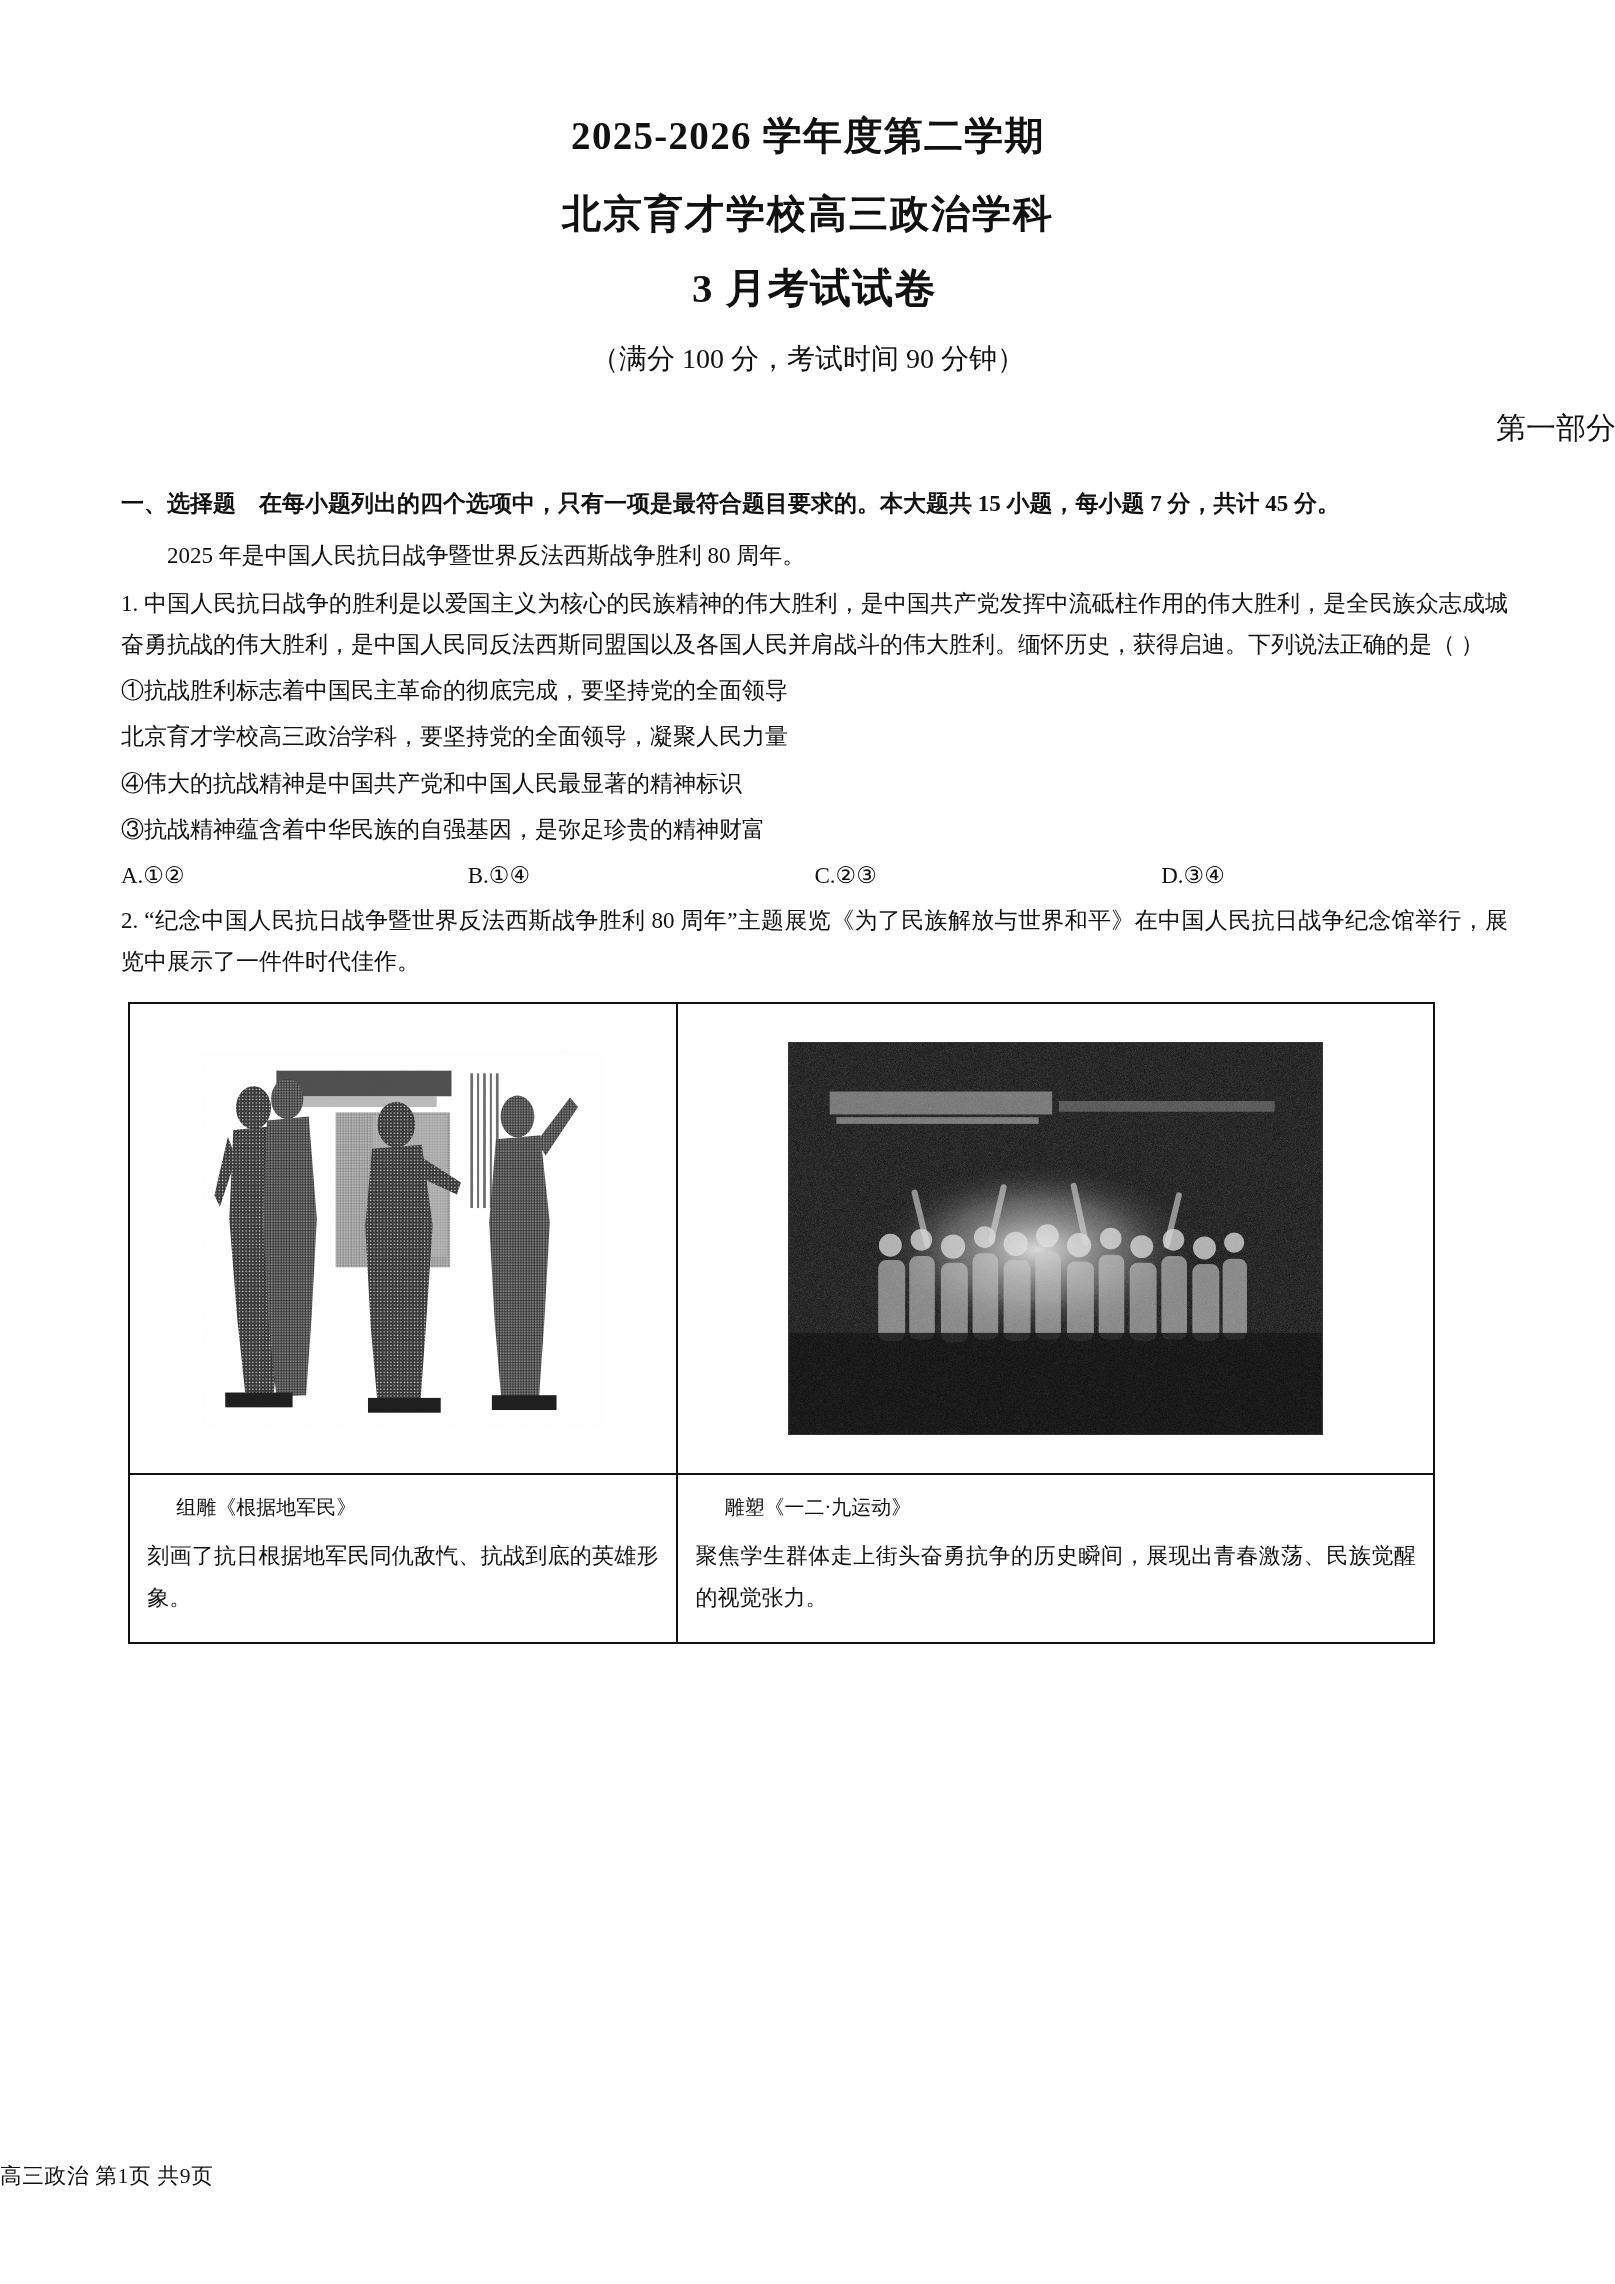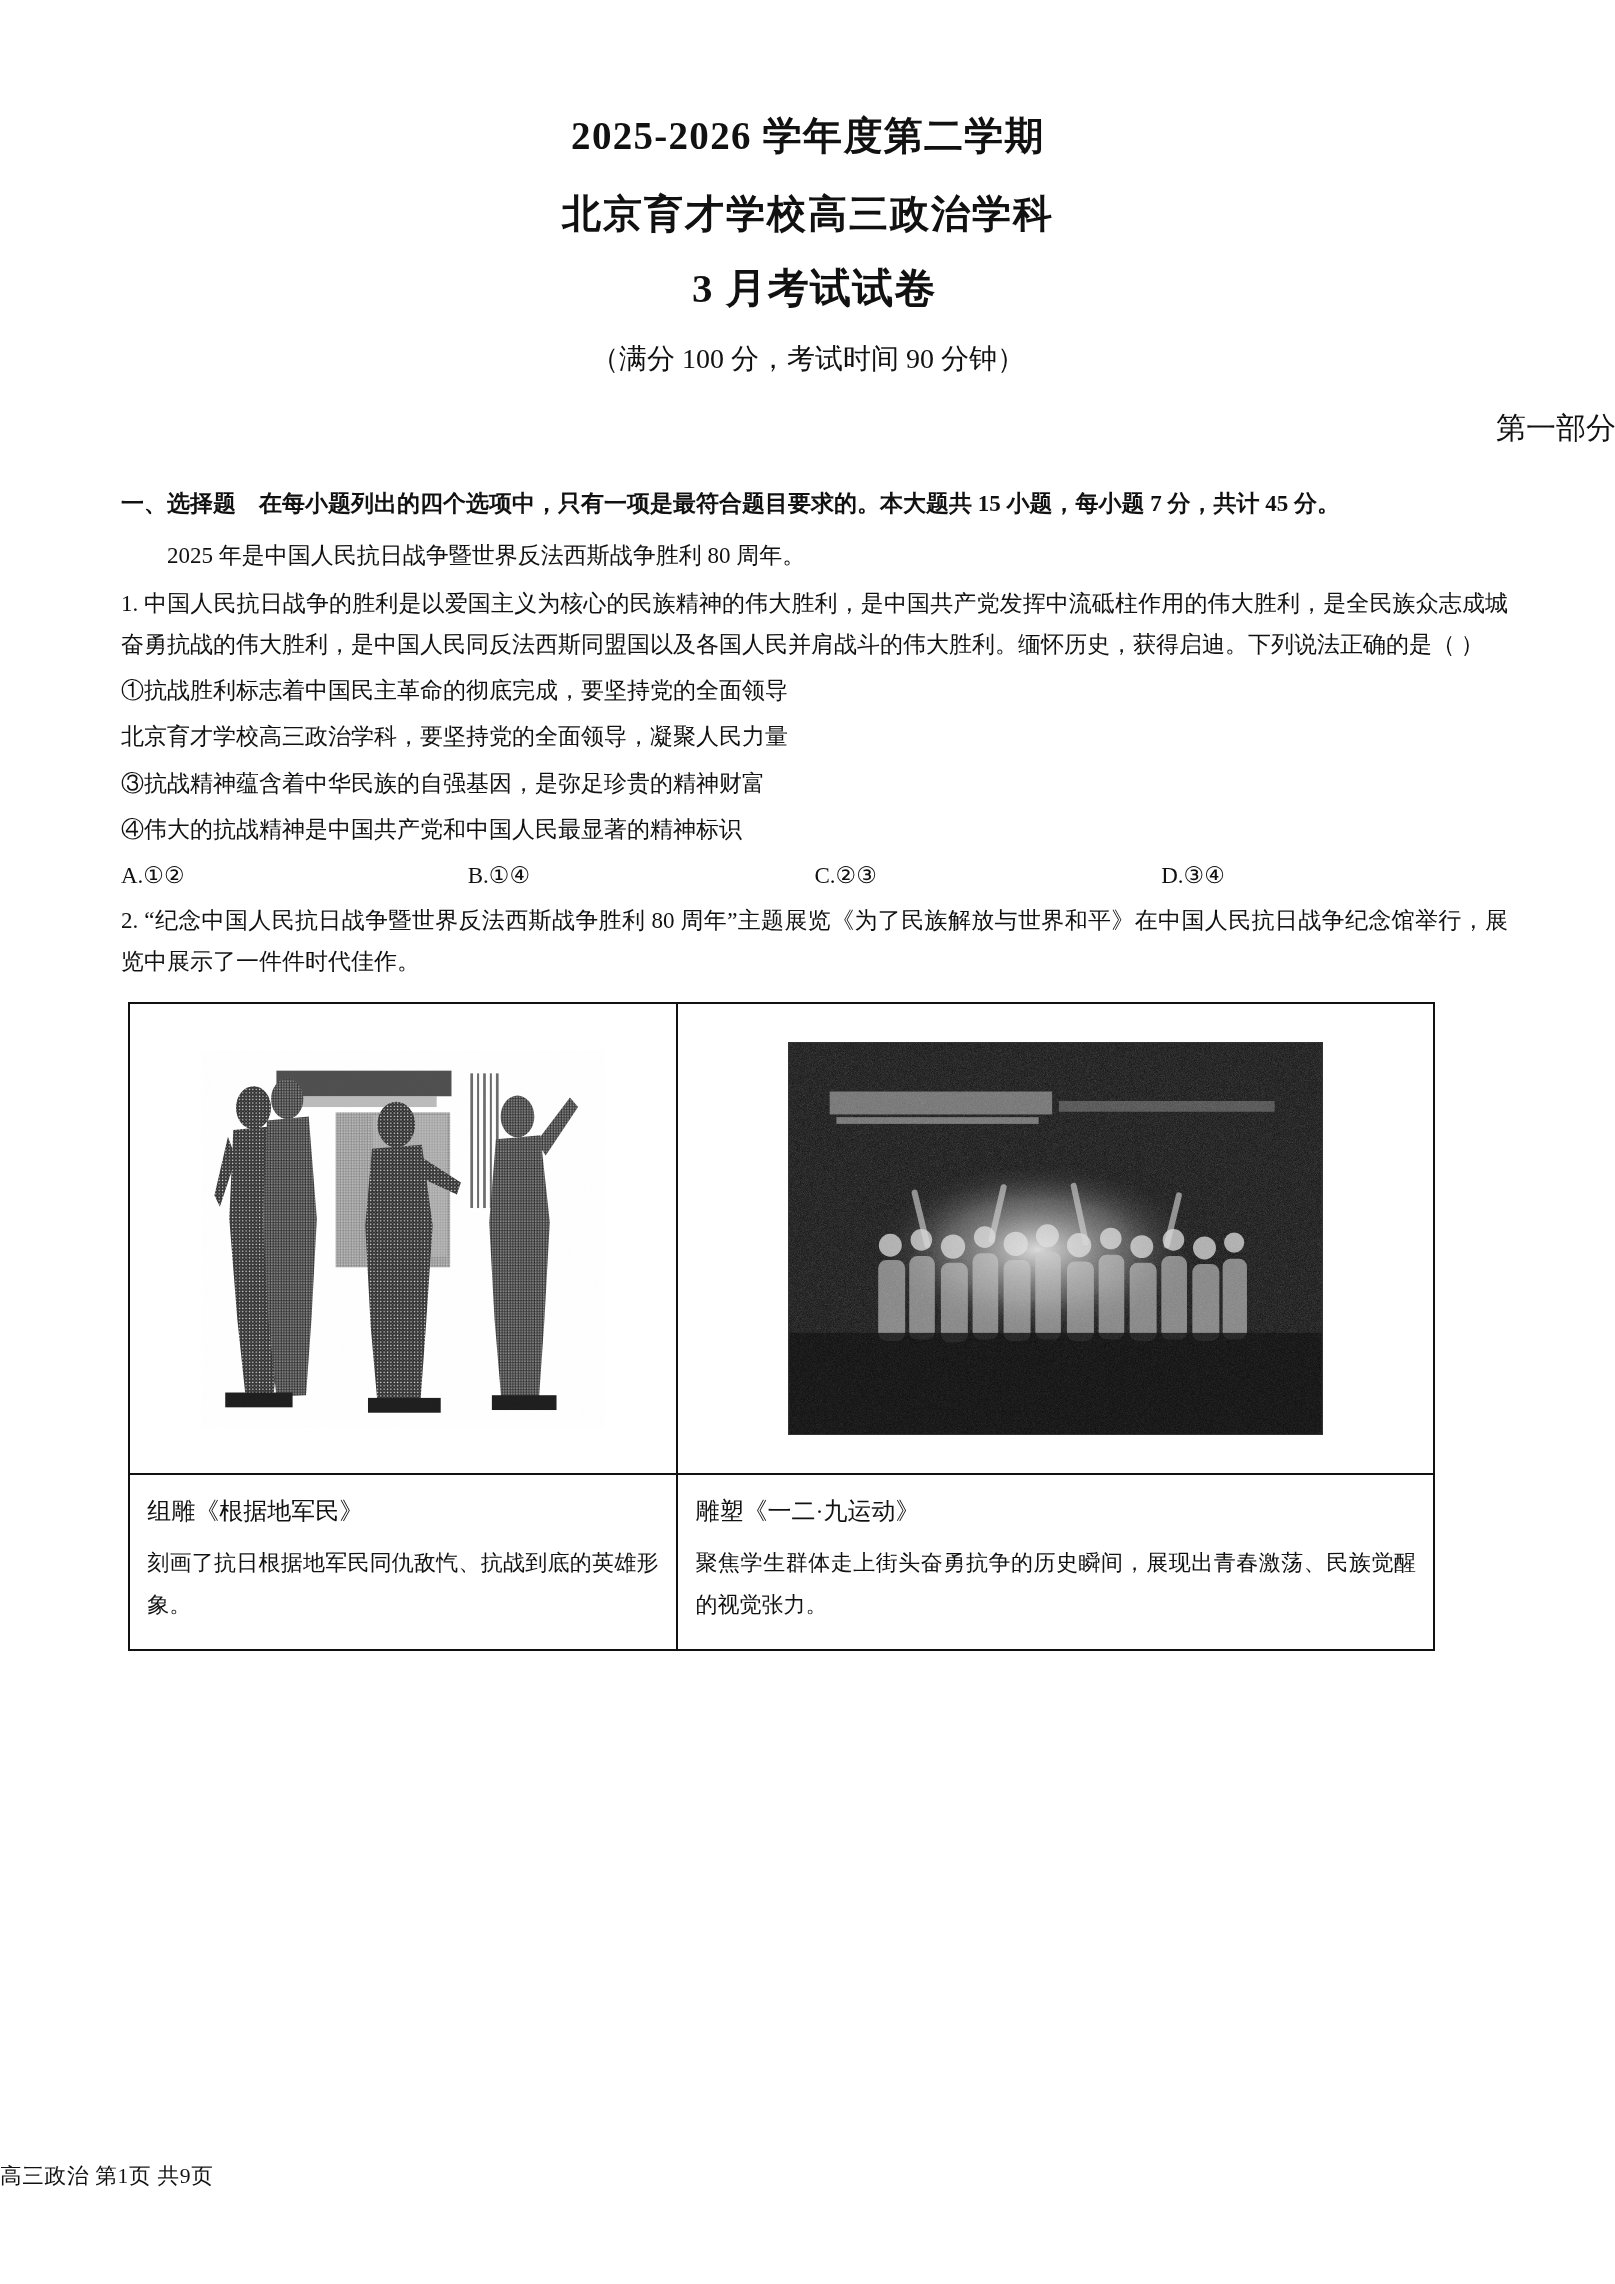--- a/index.html
+++ b/index.html
@@ -122,23 +122,24 @@
     vertical-align: middle;
     padding: 12px 6.7px;
   }
   .tbl td.capcell {
     padding: 15px 17.5px 23px 17.5px;
   }
   .col-left { width: 533px; }
   .col-right { width: 742px; }
 
   .cap-title {
-    font-size: 24px;
+    font-size: 20px;
     line-height: 1.75;
     margin-bottom: 9.4px;
+    margin-left: 29px;
   }
   .cap-body {
     font-size: 22px;
     line-height: 1.92;
     text-align: justify;
     text-justify: inter-ideograph;
   }
 
   
   .photo {
@@ -186,22 +187,22 @@
   <div class="body-wrap">
 
     <p class="para instruction"><b>一、选择题</b>&nbsp;&nbsp;&nbsp;&nbsp;<b>在每小题列出的四个选项中，只有一项是最符合题目要求的。本大题共 15 小题，每小题 7 分，共计 45 分。</b></p>
 
     <p class="para indent">2025 年是中国人民抗日战争暨世界反法西斯战争胜利 80 周年。</p>
 
     <p class="q-line">1. 中国人民抗日战争的胜利是以爱国主义为核心的民族精神的伟大胜利，是中国共产党发挥中流砥柱作用的伟大胜利，是全民族众志成城奋勇抗战的伟大胜利，是中国人民同反法西斯同盟国以及各国人民并肩战斗的伟大胜利。缅怀历史，获得启迪。下列说法正确的是（      ）</p>
 
     <p class="q-line">①抗战胜利标志着中国民主革命的彻底完成，要坚持党的全面领导</p>
     <p class="q-line">北京育才学校高三政治学科，要坚持党的全面领导，凝聚人民力量</p>
+    <p class="q-line">④伟大的抗战精神是中国共产党和中国人民最显著的精神标识</p>
     <p class="q-line">③抗战精神蕴含着中华民族的自强基因，是弥足珍贵的精神财富</p>
-    <p class="q-line">④伟大的抗战精神是中国共产党和中国人民最显著的精神标识</p>
 
     <div class="opt-line">
       <span class="opt">A.①②</span>
       <span class="opt">B.①④</span>
       <span class="opt">C.②③</span>
       <span class="opt">D.③④</span>
     </div>
 
     <p class="q-line">2. “纪念中国人民抗日战争暨世界反法西斯战争胜利 80 周年”主题展览《为了民族解放与世界和平》在中国人民抗日战争纪念馆举行，展览中展示了一件件时代佳作。</p>
 

